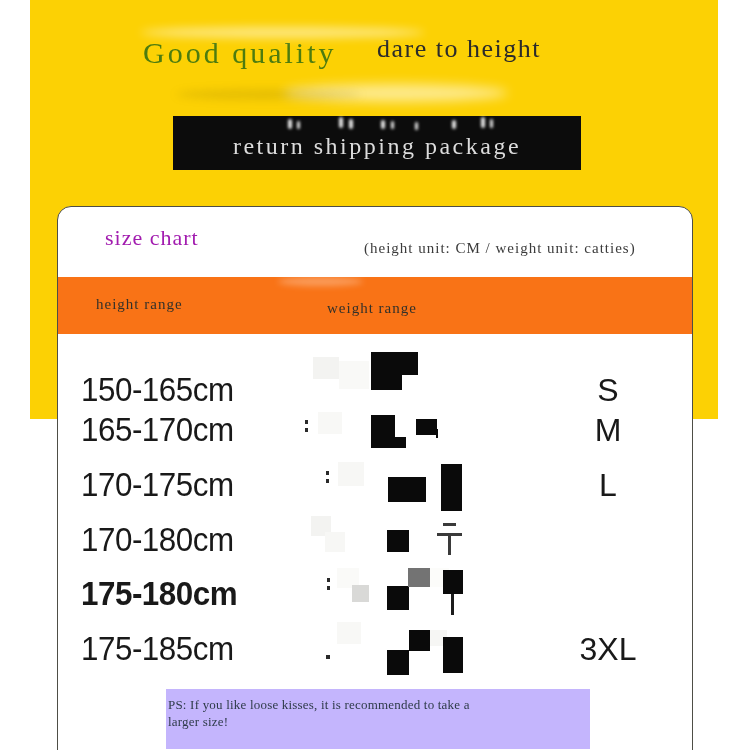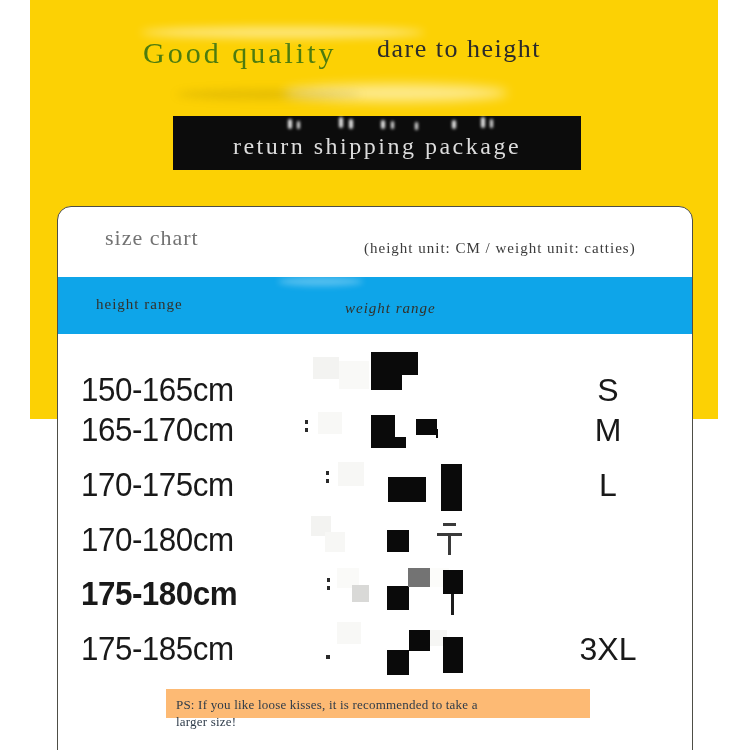--- a/index.html
+++ b/index.html
@@ -13,35 +13,35 @@
   #hero-title{left:143px;top:36px;font-size:30px;letter-spacing:3px;color:#4d7c0f;z-index:2;}
   #hero-tagline{left:377px;top:34px;font-size:26px;letter-spacing:1.5px;color:#2b2b2b;z-index:2;}
   #black-banner{
     left:173px;top:116px;width:408px;height:54px;background:#0c0c0c;z-index:3;
     text-align:center;line-height:60px;font-size:24px;letter-spacing:2.5px;color:#dcdcdc;
   }
   #card{
     left:57px;top:206px;width:636px;height:560px;background:#ffffff;
     border:1px solid #4e4e46;border-radius:14px;z-index:4;box-sizing:border-box;
   }
-  #chart-title{left:47px;top:18px;font-size:22px;letter-spacing:1px;color:#737373;position:absolute;text-align:right;}
+  #chart-title{left:47px;top:18px;font-size:22px;letter-spacing:1px;color:#a21caf;position:absolute;text-align:right;}
   #unit-note{left:306px;top:33px;font-size:15px;letter-spacing:1px;color:#3b3b3b;position:absolute;}
-  #header-band{position:absolute;left:0;top:70px;width:100%;height:57px;background:#0ea5e9;}
+  #header-band{position:absolute;left:0;top:70px;width:100%;height:57px;background:#f97316;}
   .hcell{position:absolute;font-size:15px;letter-spacing:1px;color:#33312a;}
   #hcol1{left:38px;top:19px;}
-  #hcol2{left:287px;top:23px;font-style:italic;}
+  #hcol2{left:269px;top:23px;}
   #hcol3{left:494px;top:10px;width:130px;line-height:17px;}
   .trow{position:absolute;left:0;width:100%;height:54px;line-height:54px;
     font-family:"Liberation Sans","DejaVu Sans",sans-serif;color:#191919;}
   .trow .h{position:absolute;left:23px;font-size:33px;letter-spacing:-0.5px;
     transform:scaleX(0.95);transform-origin:left center;}
   .trow .s{position:absolute;left:500px;width:100px;text-align:center;font-size:32px;}
   #ps-note{
-    position:absolute;left:108px;top:482px;width:424px;height:29px;background:#fdba74;
-    box-sizing:border-box;padding:7px 10px;font-size:13px;line-height:17px;
+    position:absolute;left:108px;top:482px;width:424px;height:60px;background:#c4b5fd;
+    box-sizing:border-box;padding:7px 2px;font-size:13px;line-height:17px;
     letter-spacing:0.2px;color:#2e3b49;
   }
   #overlay{left:0;top:0;width:750px;height:750px;z-index:8;pointer-events:none;}
   .blk{position:absolute;}
   .glint{position:absolute;background:#ffffff;border-radius:2px;filter:blur(1.5px);opacity:0.9;}
   .ghost{position:absolute;border-radius:50%;}
 </style>
 </head>
 <body>
 

